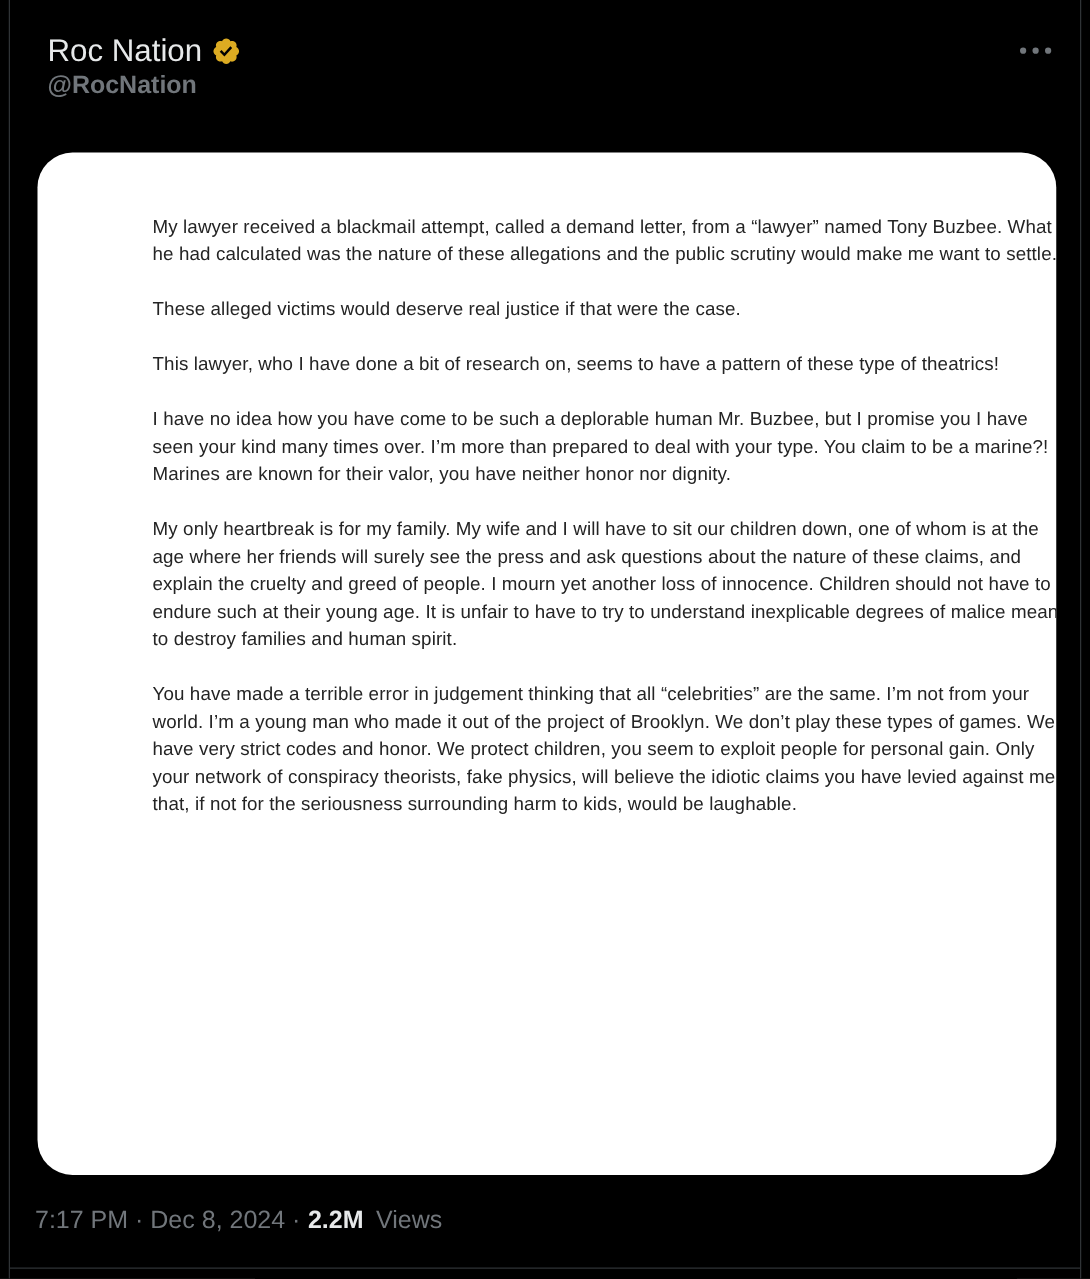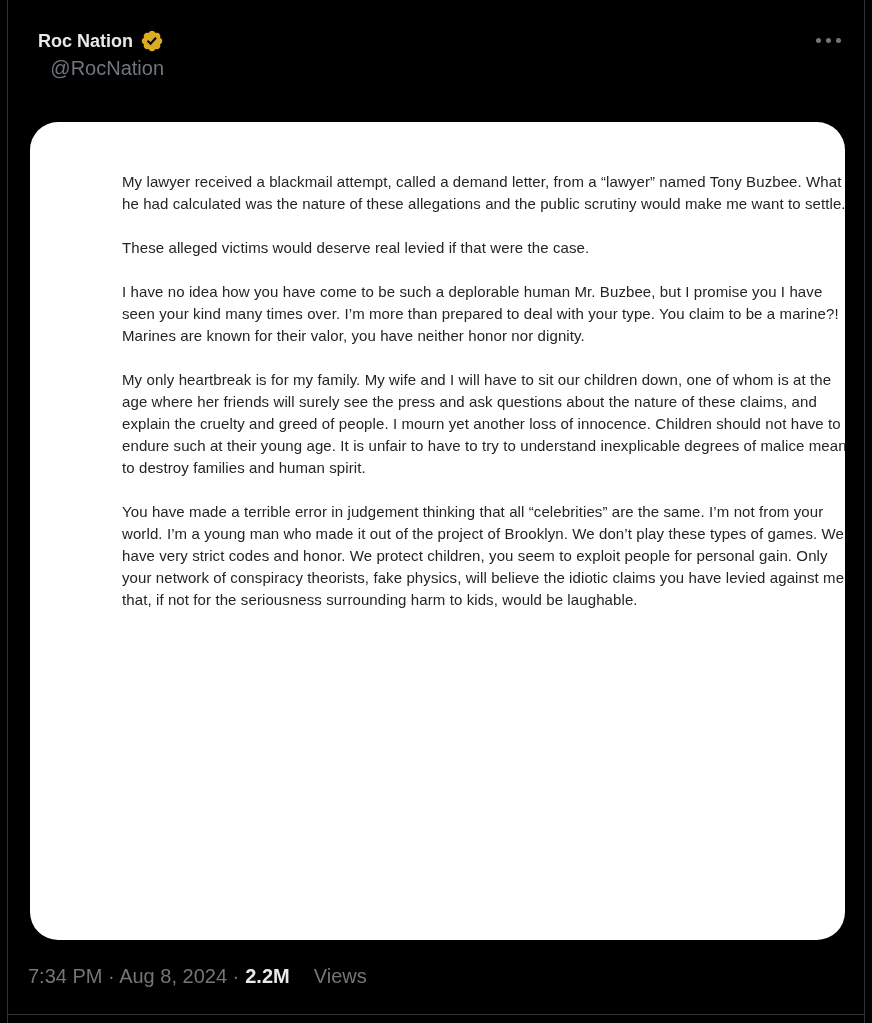--- a/index.html
+++ b/index.html
@@ -44,31 +44,30 @@
     font-weight:800;
     font-size:8.5px;
     letter-spacing:.2px;
     transform:scaleX(.9);
     white-space:nowrap;
   }
   .id-block{margin-left:10px;padding-top:1px;}
   .name-row{display:flex;align-items:center;}
   .display-name{
     color:var(--name-text);
-    font-size:18px;
-    font-weight:700;
+    font-size:25px;
+    font-weight:400;
     line-height:28px;
   }
   .badge{margin-left:7px;display:inline-flex;align-items:center;}
   .handle{
     color:var(--muted);
     font-size:20px;
     line-height:27px;
-    font-weight:400;
-    text-align:right;
+    font-weight:700;
   }
   .more-btn{
     position:absolute;
     top:36px;right:29px;
     display:flex;gap:5px;
     background:none;border:none;cursor:pointer;
     padding:2px;
   }
   .more-btn .dot{
     width:5px;height:5px;border-radius:50%;
@@ -105,21 +104,21 @@
     font-size:20px;
     line-height:24px;
     color:var(--muted);
     white-space:nowrap;
   }
   .views-count{
     color:var(--name-text);
     font-weight:700;
     margin-left:6px;
   }
-  .views-label{margin-left:24px;}
+  .views-label{margin-left:10px;}
 
   .bottom-divider{
     position:absolute;
     left:8px;right:8px;top:1014px;
     height:1px;background:var(--divider);
   }
 </style>
 </head>
 <body>
 
@@ -142,24 +141,25 @@
 
 <button class="more-btn" aria-label="More">
   <span class="dot"></span>
   <span class="dot"></span>
   <span class="dot"></span>
 </button>
 
 <div class="statement-card">
   <div class="statement-body">
       <p>My lawyer received a blackmail attempt, called a demand letter, from a “lawyer” named Tony Buzbee. What he had calculated was the nature of these allegations and the public scrutiny would make me want to settle.</p>
-      <p>These alleged victims would deserve real levied if that were the case.</p>
+      <p>These alleged victims would deserve real justice if that were the case.</p>
+      <p>This lawyer, who I have done a bit of research on, seems to have a pattern of these type of theatrics!</p>
       <p>I have no idea how you have come to be such a deplorable human Mr. Buzbee, but I promise you I have seen your kind many times over. I’m more than prepared to deal with your type. You claim to be a marine?! Marines are known for their valor, you have neither honor nor dignity.</p>
       <p>My only heartbreak is for my family. My wife and I will have to sit our children down, one of whom is at the age where her friends will surely see the press and ask questions about the nature of these claims, and explain the cruelty and greed of people. I mourn yet another loss of innocence. Children should not have to endure such at their young age. It is unfair to have to try to understand inexplicable degrees of malice meant to destroy families and human spirit.</p>
       <p>You have made a terrible error in judgement thinking that all “celebrities” are the same. I’m not from your world. I’m a young man who made it out of the project of Brooklyn. We don’t play these types of games. We have very strict codes and honor. We protect children, you seem to exploit people for personal gain. Only your network of conspiracy theorists, fake physics, will believe the idiotic claims you have levied against me that, if not for the seriousness surrounding harm to kids, would be laughable.</p>
     </div>
 </div>
 
 <div class="tweet-meta">
-  <span>7:34 PM · Aug 8, 2024 ·</span><span class="views-count">2.2M</span><span class="views-label">Views</span>
+  <span>7:17 PM · Dec 8, 2024 ·</span><span class="views-count">2.2M</span><span class="views-label">Views</span>
 </div>
 
 <div class="bottom-divider"></div>
 
 </body></html>

